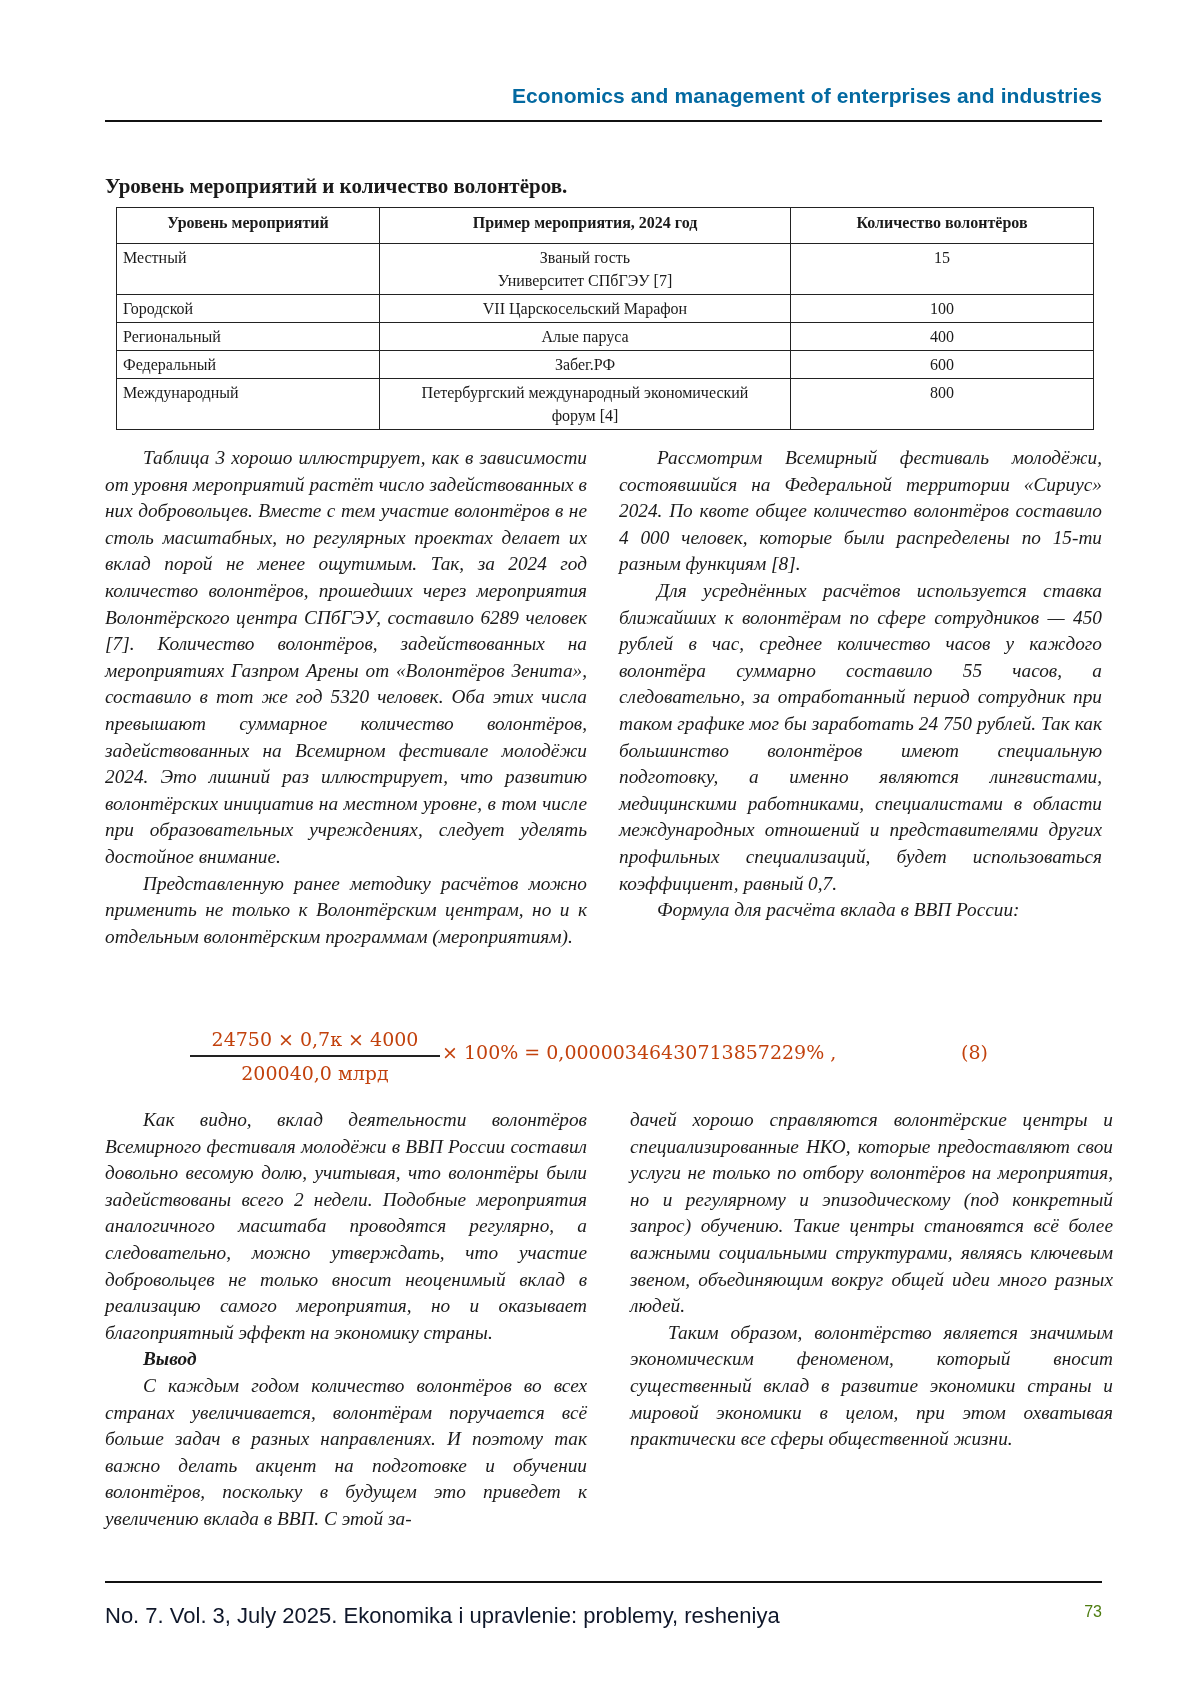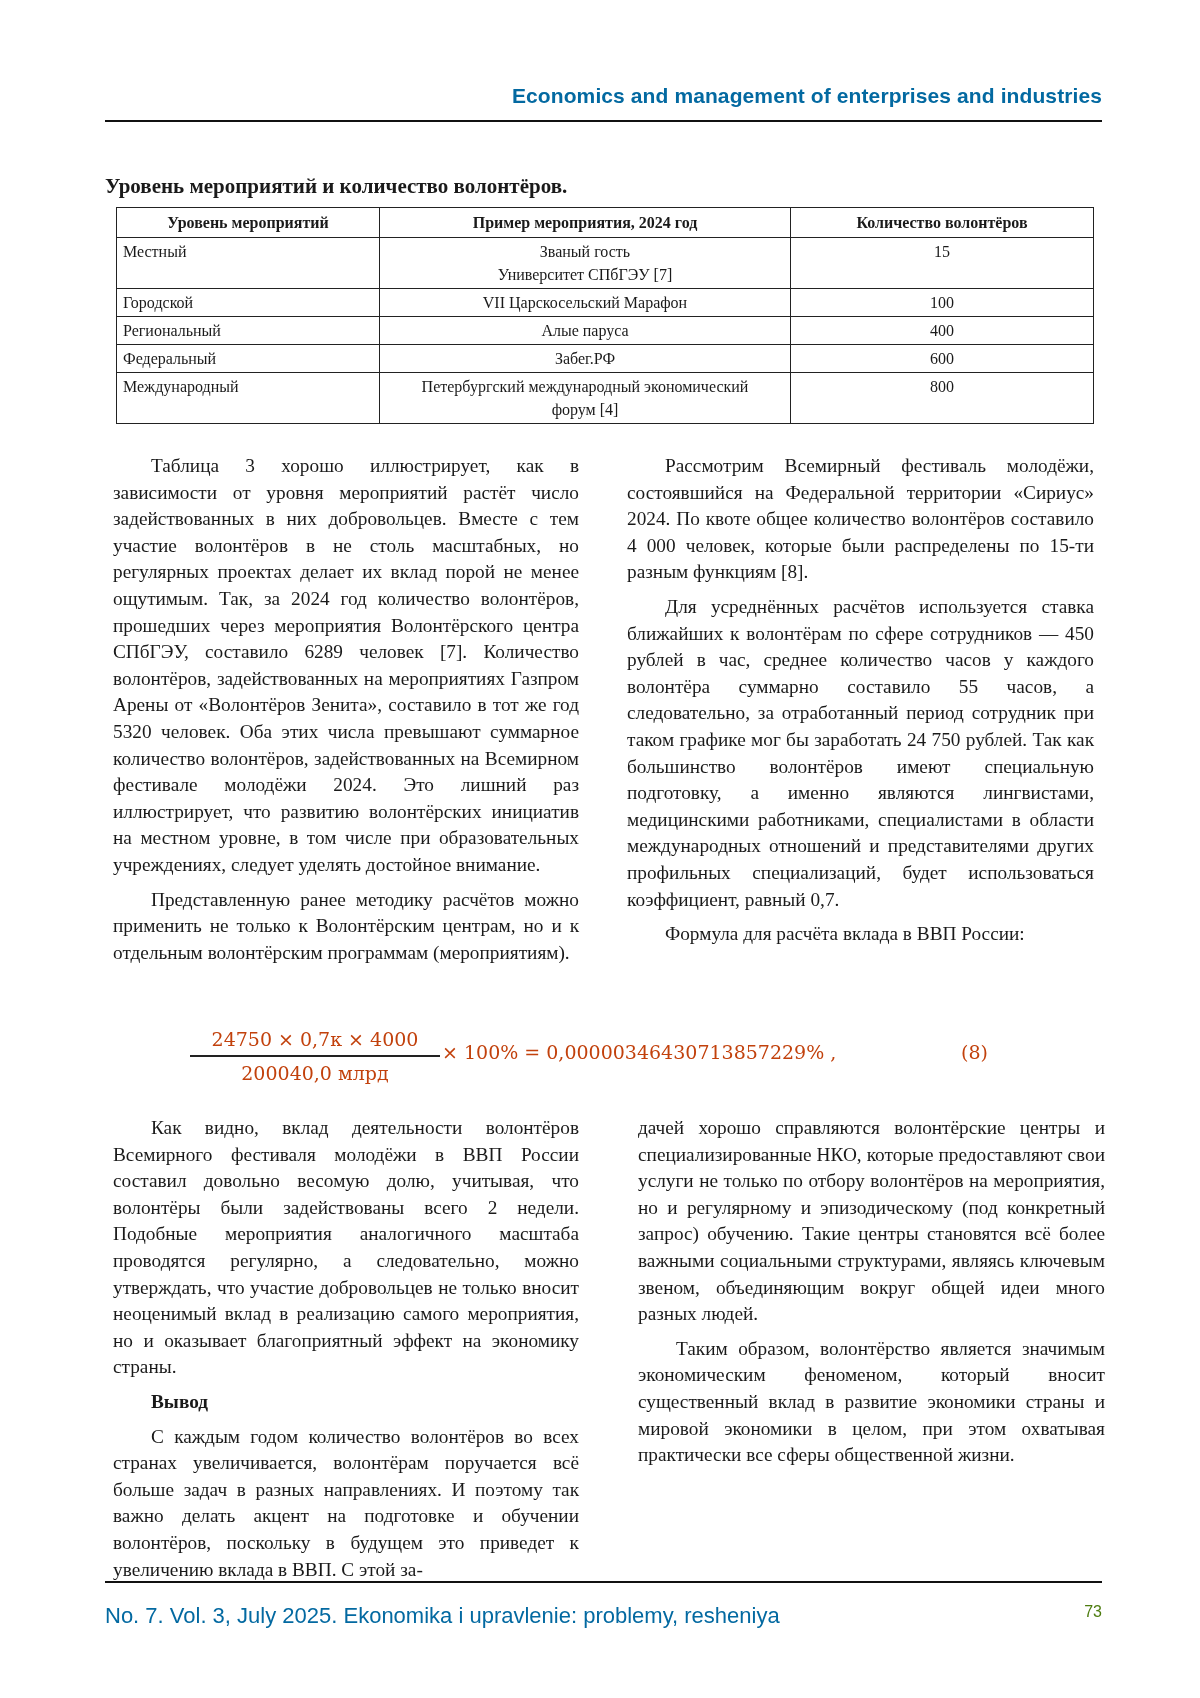--- a/index.html
+++ b/index.html
@@ -20,33 +20,33 @@
   .table-title {
     position: absolute; left: 105px; top: 174px; width: 997px; text-align: left;
     font-family: "Liberation Serif", serif; font-weight: bold; font-size: 21px;
   }
 
   table.data {
     position: absolute; left: 116px; top: 207px; width: 978px;
     border-collapse: collapse; font-family: "Liberation Serif", serif; font-size: 16px;
   }
   table.data th, table.data td { border: 1px solid #222; padding: 2px 6px; vertical-align: top; line-height: 23px; }
-  table.data th { font-weight: bold; text-align: center; padding-top: 3px; padding-bottom: 3px; }
+  table.data th { font-weight: bold; text-align: center; padding-top: 3px; padding-bottom: 9px; }
   table.data th:nth-child(1), table.data td:nth-child(1) { width: 250px; }
   table.data th:nth-child(2), table.data td:nth-child(2) { width: 398px; text-align: center; }
   table.data th:nth-child(3), table.data td:nth-child(3) { text-align: center; }
   table.data td:nth-child(1) { text-align: left; }
   table.data td { height: 23px; }
   .cell-line { display: block; }
 
   .col {
     position: absolute; font-family: "Liberation Serif", serif; font-size: 19.3px;
     line-height: 26.6px; text-align: justify; hyphens: manual;
   }
-  .col p { margin: 8px; text-indent: 38px; }
+  .col p { margin: 0; text-indent: 38px; font-style: italic; }
   .col p.noindent { text-indent: 0; }
   .col .heading { font-weight: bold; text-indent: 38px; }
   .col-left-top { left: 105px; top: 445px; width: 482px; }
   .col-right-top { left: 619px; top: 445px; width: 483px; }
   .col-left-bottom { left: 105px; top: 1107px; width: 482px; }
   .col-right-bottom { left: 630px; top: 1107px; width: 483px; }
 
   .formula {
     position: absolute; left: 190px; top: 1025px; height: 70px; width: 820px;
     font-family: "DejaVu Serif", serif; font-size: 19px; color: #c2410c;
@@ -54,21 +54,21 @@
   .frac { position: absolute; left: 0; top: 0; width: 250px; text-align: center; }
   .frac .num { display: block; line-height: 28px; }
   .frac .bar { display: block; height: 1.5px; background: #222; margin: 2px 0 2px 0; }
   .frac .den { display: block; line-height: 28px; }
   .rhs { position: absolute; left: 252px; top: 16px; white-space: nowrap; }
   .eqnum { position: absolute; right: 22px; top: 16px; }
 
   .rule-bottom { position: absolute; left: 105px; top: 1581px; width: 997px; height: 2px; background: #111; }
   .footer-text {
     position: absolute; left: 105px; top: 1603px; font-family: "Liberation Sans", sans-serif;
-    font-size: 22px; color: #0369a1;
+    font-size: 22px; color: #0f172a;
   }
   .page-number {
     position: absolute; right: 98px; top: 1603px; font-family: "Liberation Sans", sans-serif;
     font-size: 16px; color: #4d7c0f;
   }
 </style>
 </head>
 <body>
 
 <div class="page">

